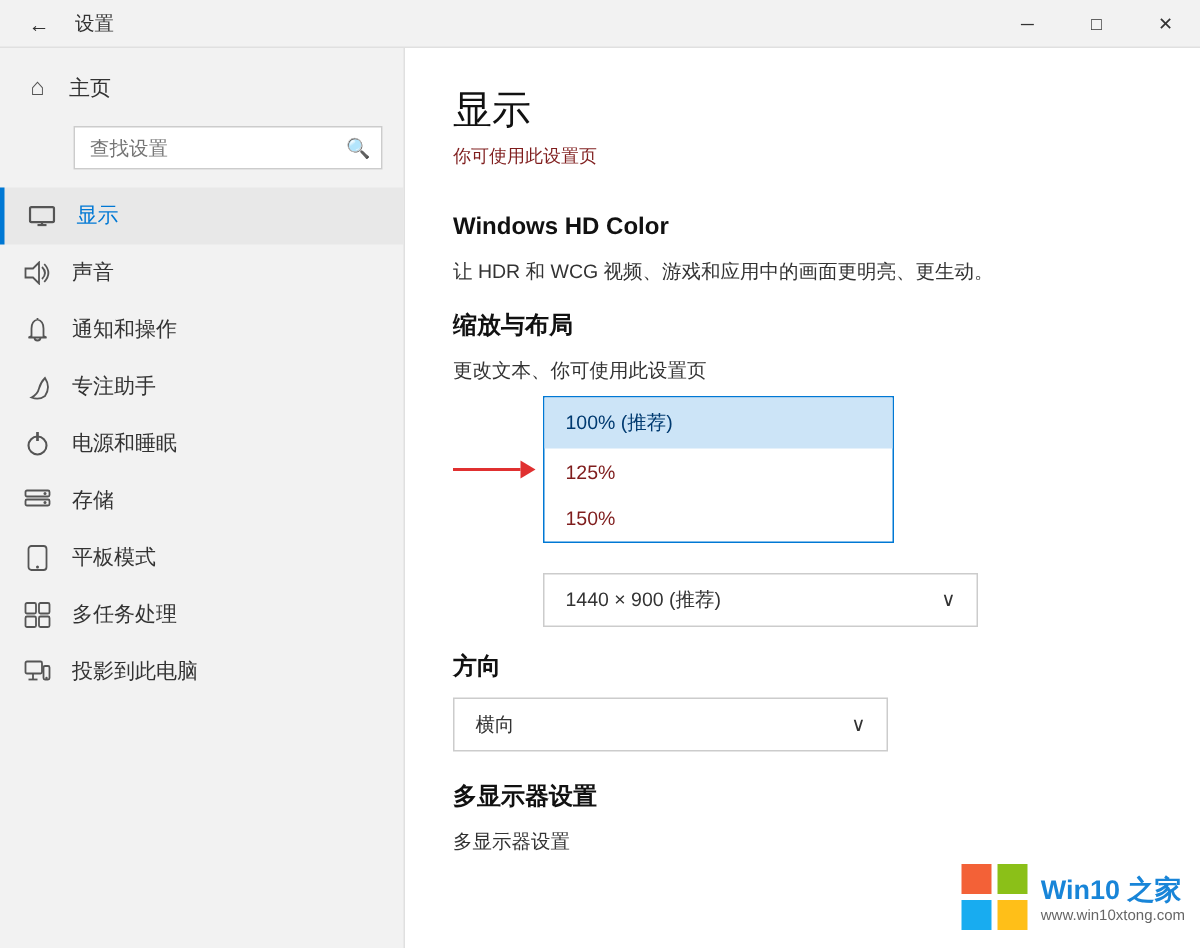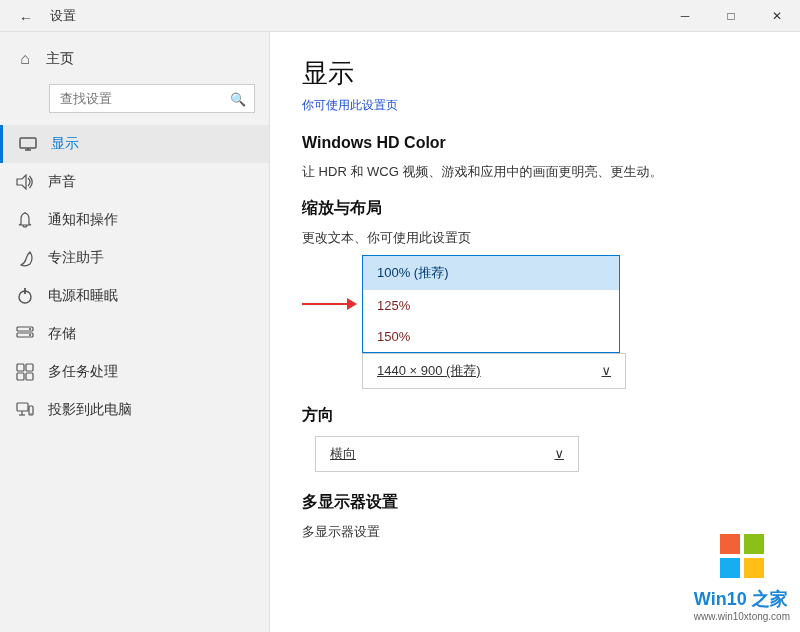--- a/index.html
+++ b/index.html
@@ -151,25 +151,25 @@
     }
 
     .content-title {
       font-size: 26px;
       font-weight: 300;
       color: #111;
       margin-bottom: 4px;
     }
     .content-link {
       font-size: 12px;
-      color: #1d4ed8;
+      color: #7f1d1d;
       cursor: pointer;
       text-decoration: none;
       display: inline-block;
-      margin-bottom: 16px;
+      margin-bottom: 26px;
     }
 
     .section-title {
       font-size: 16px;
       font-weight: 600;
       color: #111;
       margin-bottom: 10px;
       margin-top: 4px;
     }
 
@@ -183,30 +183,31 @@
       line-height: 1.5;
     }
     .hd-color-link {
       font-size: 13px;
       color: #0078d4;
       cursor: pointer;
       text-decoration: none;
     }
 
     .scale-section {
+      margin-bottom: 20px;
     }
     .scale-label {
       font-size: 13px;
       color: #333;
       margin-bottom: 8px;
     }
 
     
     .dropdown-open {
-      width: 258px;
+      width: 234px;
       border: 1px solid #0078d4;
       background: #fff;
       position: relative;
     }
     .dropdown-option {
       padding: 8px 14px;
       font-size: 13px;
       color: #7f1d1d;
       cursor: pointer;
     }
@@ -234,46 +235,44 @@
     }
     .arrow-head {
       width: 0;
       height: 0;
       border-top: 6px solid transparent;
       border-bottom: 6px solid transparent;
       border-left: 10px solid #e03030;
     }
 
     .dropdown-closed {
-      width: 264px;
+      width: 290px;
       border: 1px solid #ccc;
       background: #fff;
       display: flex;
       align-items: center;
       justify-content: space-between;
       padding: 8px 14px;
       cursor: pointer;
       font-size: 13px;
       color: #333;
       margin-bottom: 16px;
-      text-decoration: underline;
     }
 
     .orientation-section { margin-bottom: 20px; }
     .multi-display-section {}
 
     .watermark {
       position: absolute;
       bottom: 10px;
       right: 10px;
       display: flex;
       align-items: center;
       gap: 7px;
       opacity: 0.9;
-      flex-direction: column;
     }
     .watermark-logo {
       width: 48px;
       height: 48px;
     }
     .watermark-text {
       display: flex;
       flex-direction: column;
     }
     .watermark-title {
@@ -371,20 +370,29 @@
         <svg width="18" height="16" viewBox="0 0 18 16" fill="none" xmlns="http://www.w3.org/2000/svg">
           <rect x="1" y="1" width="16" height="4" rx="1" stroke="#555" stroke-width="1.2" fill="none"></rect>
           <rect x="1" y="7" width="16" height="4" rx="1" stroke="#555" stroke-width="1.2" fill="none"></rect>
           <circle cx="14" cy="3" r="1" fill="#555"></circle>
           <circle cx="14" cy="9" r="1" fill="#555"></circle>
         </svg>
       </span>
       <span class="item-label">存储</span>
     </div>
 
+    <div class="sidebar-item">
+      <span class="icon-shape">
+        <svg width="14" height="18" viewBox="0 0 14 18" fill="none" xmlns="http://www.w3.org/2000/svg">
+          <rect x="1" y="1" width="12" height="16" rx="2" stroke="#555" stroke-width="1.2" fill="none"></rect>
+          <circle cx="7" cy="15" r="1" fill="#555"></circle>
+        </svg>
+      </span>
+      <span class="item-label">平板模式</span>
+    </div>
 
     <div class="sidebar-item">
       <span class="icon-shape">
         <svg width="18" height="18" viewBox="0 0 18 18" fill="none" xmlns="http://www.w3.org/2000/svg">
           <rect x="1" y="1" width="7" height="7" rx="1" stroke="#555" stroke-width="1.2" fill="none"></rect>
           <rect x="10" y="1" width="7" height="7" rx="1" stroke="#555" stroke-width="1.2" fill="none"></rect>
           <rect x="1" y="10" width="7" height="7" rx="1" stroke="#555" stroke-width="1.2" fill="none"></rect>
           <rect x="10" y="10" width="7" height="7" rx="1" stroke="#555" stroke-width="1.2" fill="none"></rect>
         </svg>
       </span>
@@ -439,21 +447,21 @@
     <div style="margin-left:60px; margin-bottom:16px;">
       <div class="dropdown-closed">
         <span>1440 × 900 (推荐)</span>
         <span>∨</span>
       </div>
     </div>
 
     
     <div class="orientation-section">
       <div class="section-title">方向</div>
-      <div style="margin-left:13px;">
+      <div style="margin-left:0px;">
         <div class="dropdown-closed">
           <span>横向</span>
           <span>∨</span>
         </div>
       </div>
     </div>
 
     
     <div class="multi-display-section">
       <div class="section-title">多显示器设置</div>

